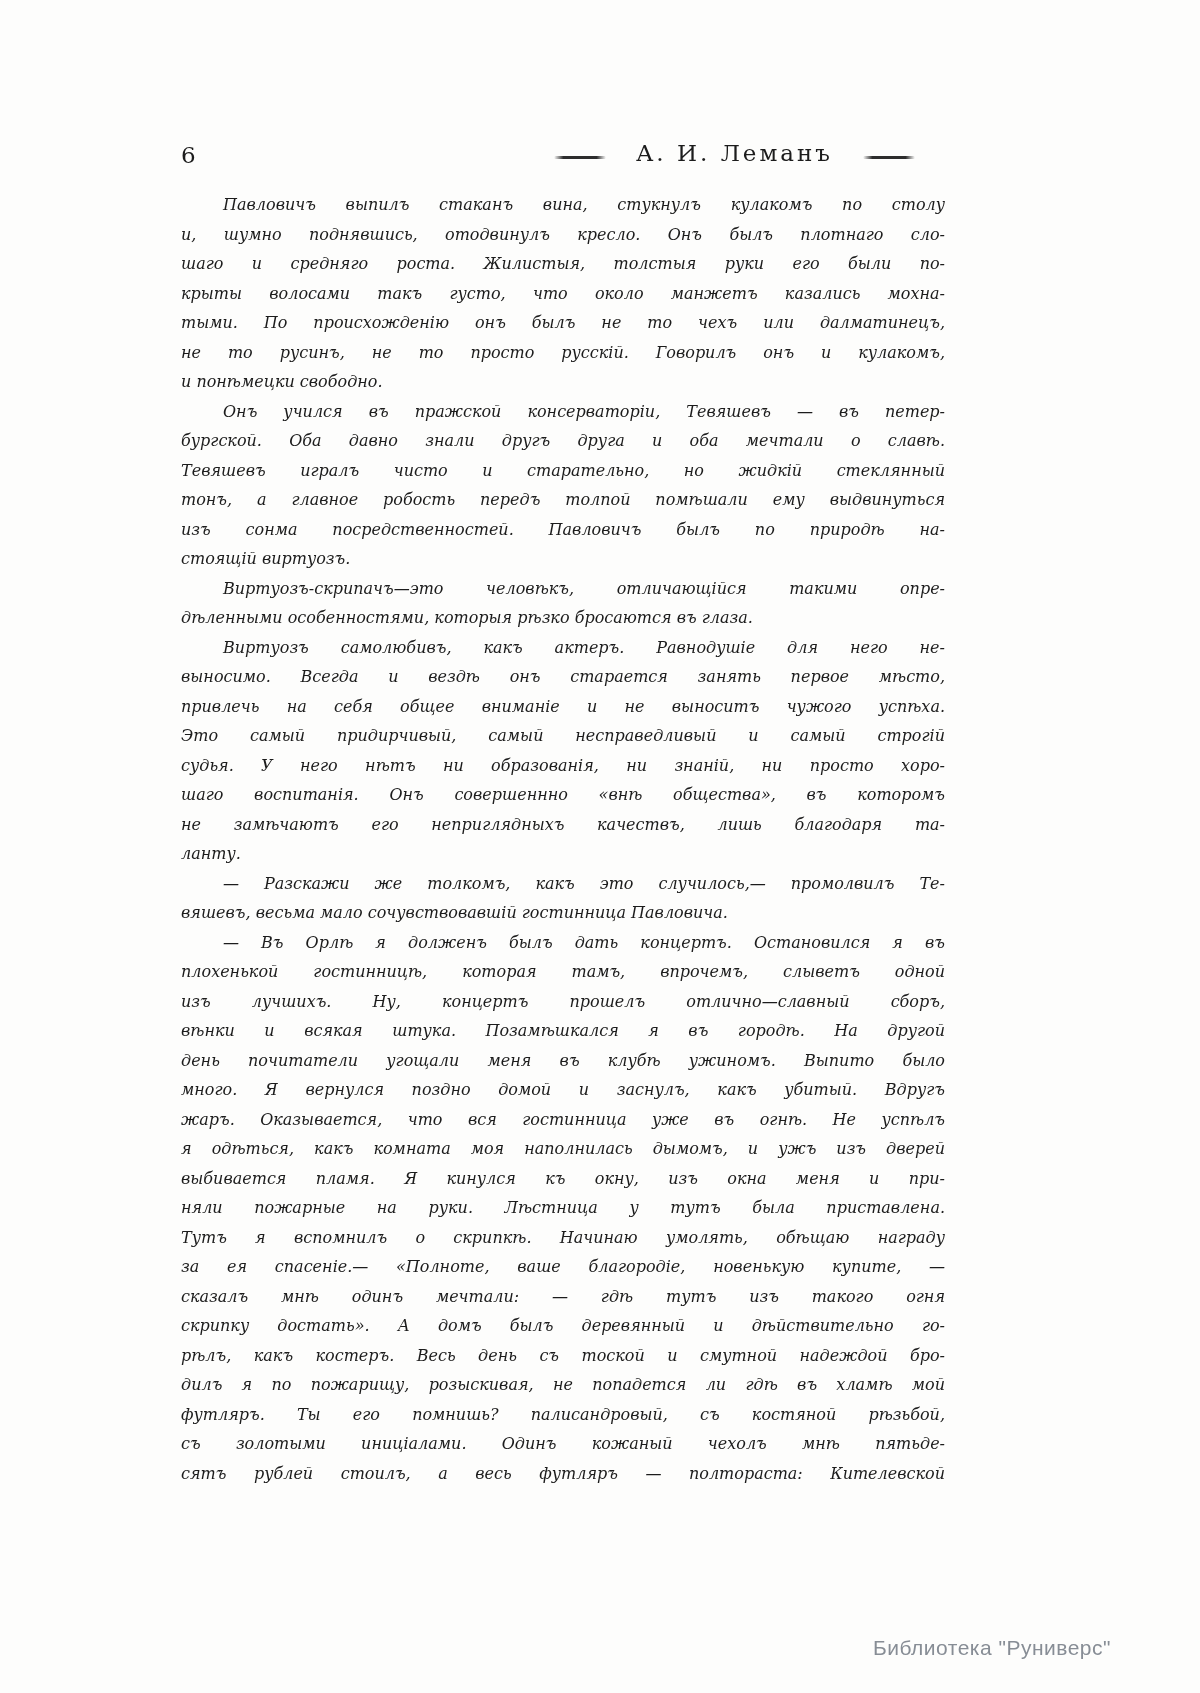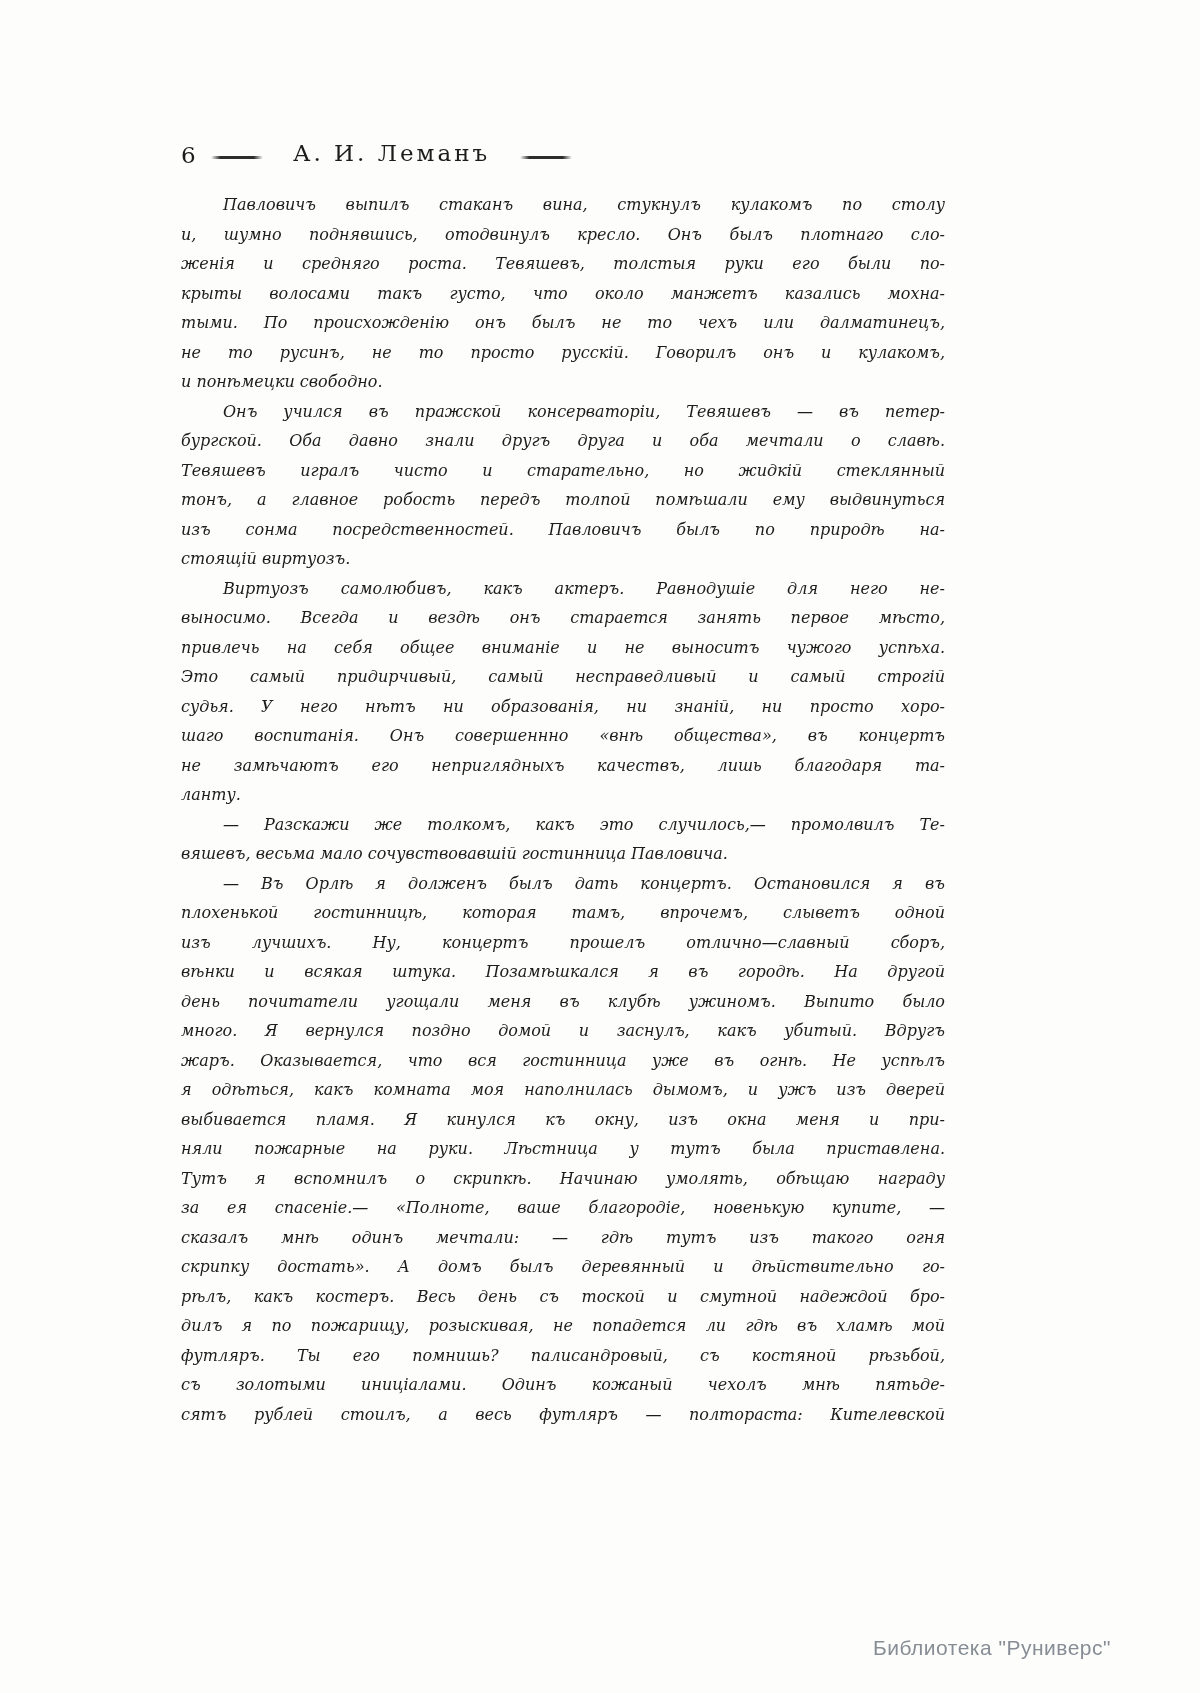--- a/index.html
+++ b/index.html
@@ -19,21 +19,21 @@
   .header {
     position: absolute;
     top: 140px; left: 181px; width: 764px; height: 32px;
   }
   .pagenum {
     position: absolute; left: 0; top: 2px;
     font-size: 23px;
   }
   .title-row {
     position: absolute; left: 0; right: 0; top: 0;
-    text-align: left;
+    text-align: right;
     white-space: nowrap;
   }
   .rule {
     display: inline-block;
     width: 52px; height: 3px;
     vertical-align: middle;
     margin: 0 30px;
     position: relative; top: 1px;
     border-radius: 2px;
     background: linear-gradient(90deg, rgba(40,40,40,0) 0%, #2d2d2d 18%, #2d2d2d 82%, rgba(40,40,40,0) 100%);
@@ -78,41 +78,45 @@
     <span class="pagenum">6</span>
     <div class="title-row">
       <span class="rule"></span><span class="title">А. И. Леманъ</span><span class="rule"></span>
     </div>
   </div>
 
   <div class="text-block" id="text-block">
       <div class="paragraph">
         <div class="line first">Павловичъ выпилъ стаканъ вина, стукнулъ кулакомъ по столу</div>
         <div class="line">и, шумно поднявшись, отодвинулъ кресло. Онъ былъ плотнаго сло-</div>
-        <div class="line">женія и средняго роста. Тевяшевъ, толстыя руки его были по-</div>
+        <div class="line">шаго и средняго роста. Жилистыя, толстыя руки его были по-</div>
         <div class="line">крыты волосами такъ густо, что около манжетъ казались мохна-</div>
         <div class="line">тыми. По происхожденію онъ былъ не то чехъ или далматинецъ,</div>
         <div class="line">не то русинъ, не то просто русскій. Говорилъ онъ и кулакомъ,</div>
         <div class="line last">и понѣмецки свободно.</div>
       </div>
       <div class="paragraph">
         <div class="line first">Онъ учился въ пражской консерваторіи, Тевяшевъ — въ петер-</div>
         <div class="line">бургской. Оба давно знали другъ друга и оба мечтали о славѣ.</div>
         <div class="line">Тевяшевъ игралъ чисто и старательно, но жидкій стеклянный</div>
         <div class="line">тонъ, а главное робость передъ толпой помѣшали ему выдвинуться</div>
         <div class="line">изъ сонма посредственностей. Павловичъ былъ по природѣ на-</div>
         <div class="line last">стоящій виртуозъ.</div>
       </div>
       <div class="paragraph">
+        <div class="line first">Виртуозъ-скрипачъ—это человѣкъ, отличающійся такими опре-</div>
+        <div class="line last">дѣленными особенностями, которыя рѣзко бросаются въ глаза.</div>
+      </div>
+      <div class="paragraph">
         <div class="line first">Виртуозъ самолюбивъ, какъ актеръ. Равнодушіе для него не-</div>
         <div class="line">выносимо. Всегда и вездѣ онъ старается занять первое мѣсто,</div>
         <div class="line">привлечь на себя общее вниманіе и не выноситъ чужого успѣха.</div>
         <div class="line">Это самый придирчивый, самый несправедливый и самый строгій</div>
         <div class="line">судья. У него нѣтъ ни образованія, ни знаній, ни просто хоро-</div>
-        <div class="line">шаго воспитанія. Онъ совершеннно «внѣ общества», въ концертъ</div>
+        <div class="line">шаго воспитанія. Онъ совершеннно «внѣ общества», въ которомъ</div>
         <div class="line">не замѣчаютъ его неприглядныхъ качествъ, лишь благодаря та-</div>
         <div class="line last">ланту.</div>
       </div>
       <div class="paragraph">
         <div class="line first">— Разскажи же толкомъ, какъ это случилось,— промолвилъ Те-</div>
         <div class="line last">вяшевъ, весьма мало сочувствовавшій гостинница Павловича.</div>
       </div>
       <div class="paragraph">
         <div class="line first">— Въ Орлѣ я долженъ былъ дать концертъ. Остановился я въ</div>
         <div class="line">плохенькой гостинницѣ, которая тамъ, впрочемъ, слыветъ одной</div>

